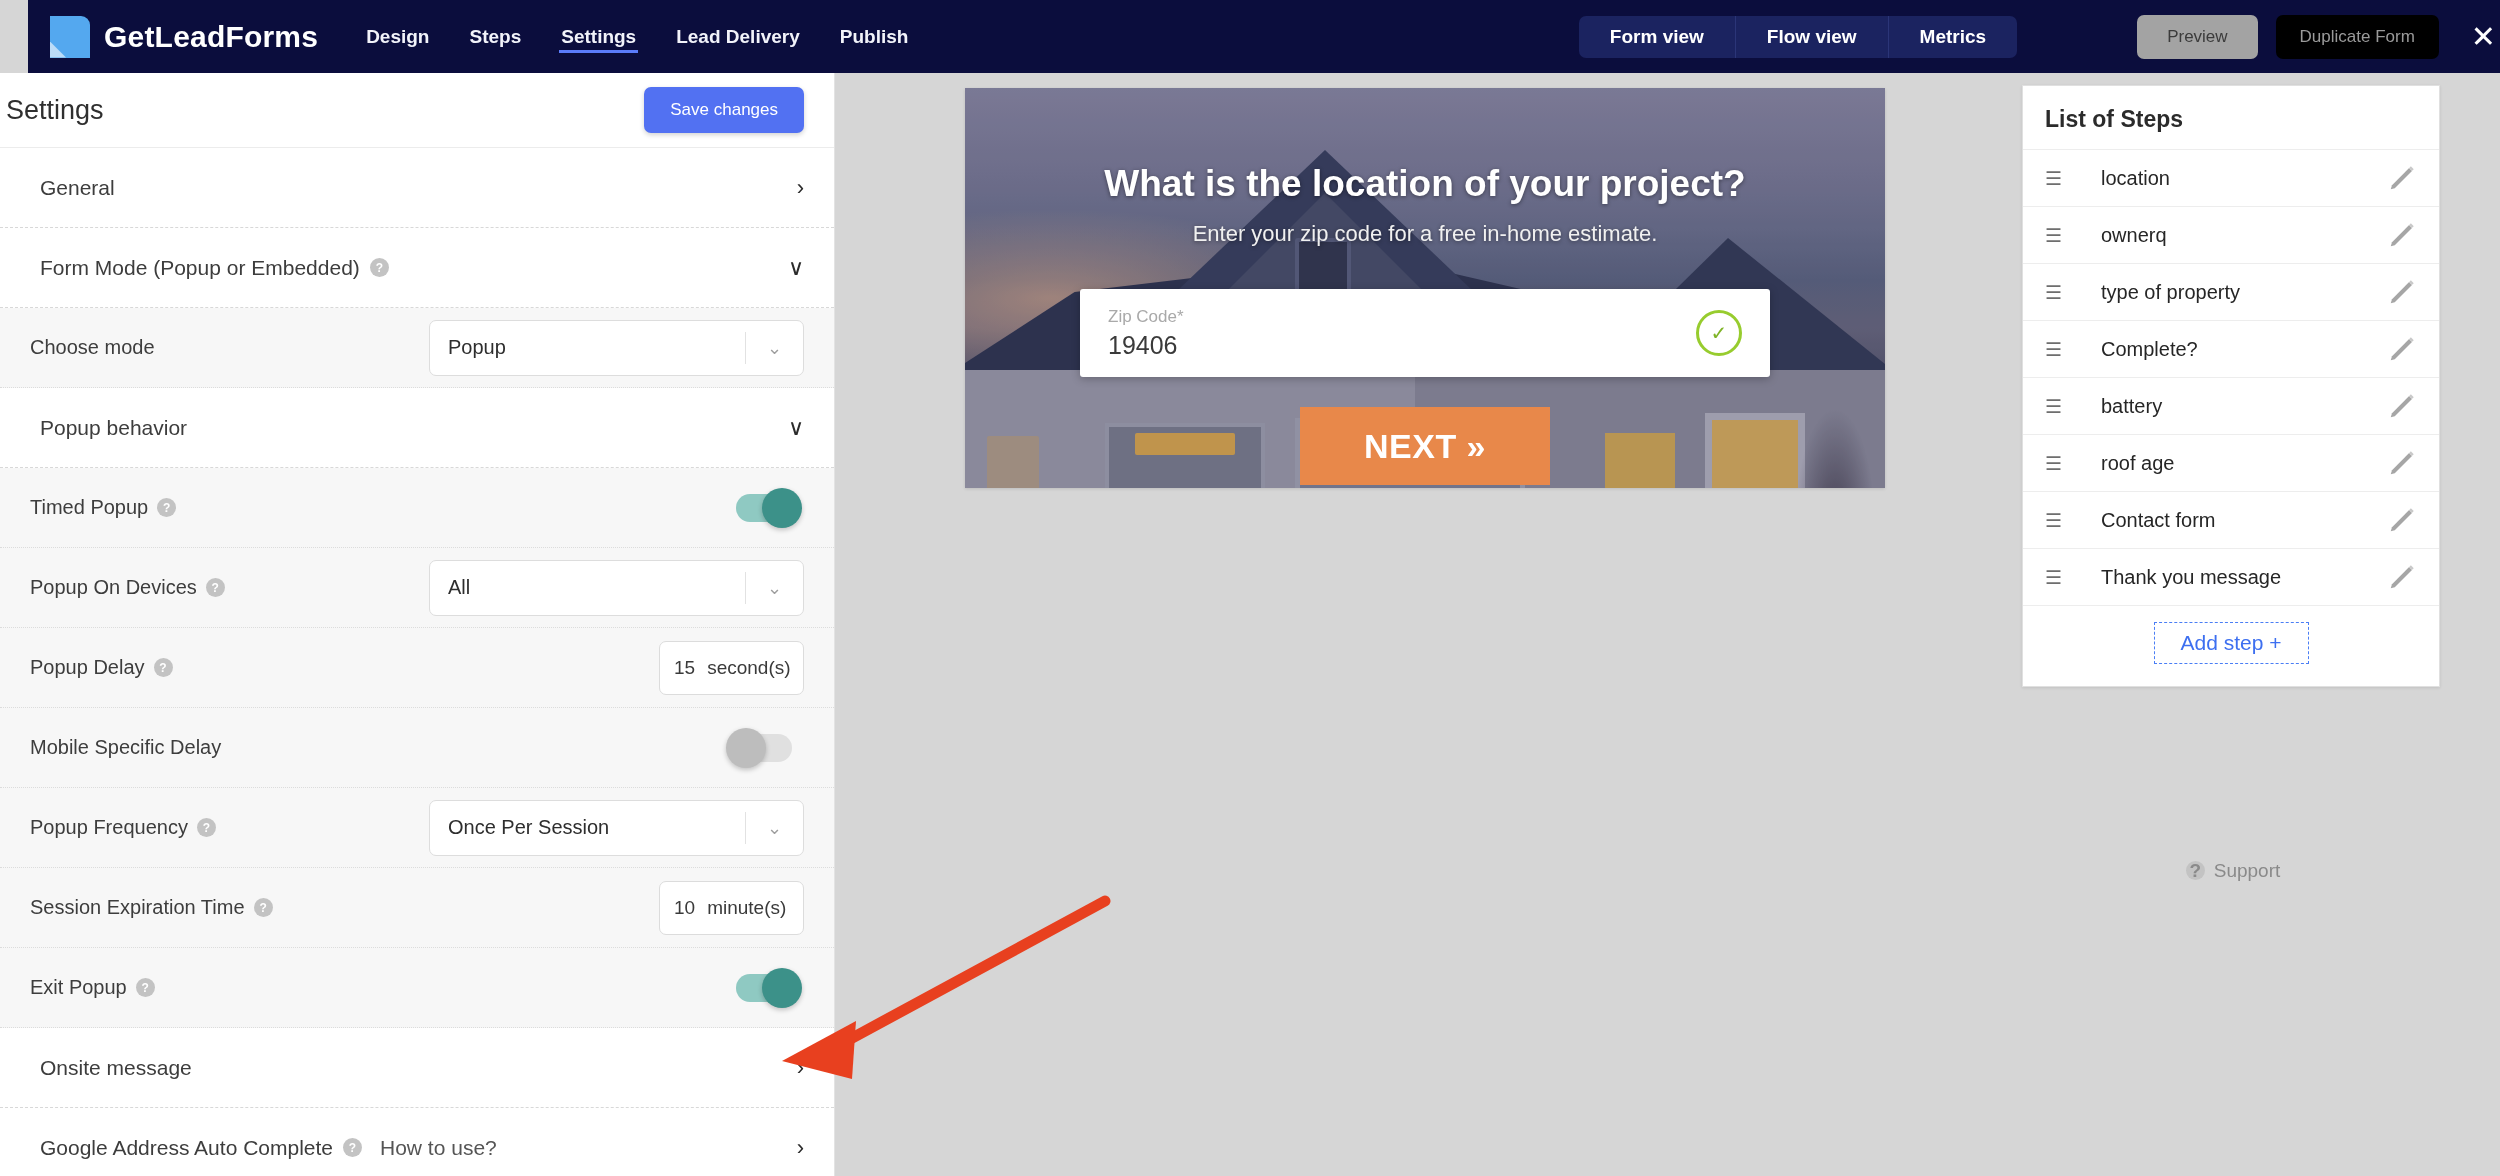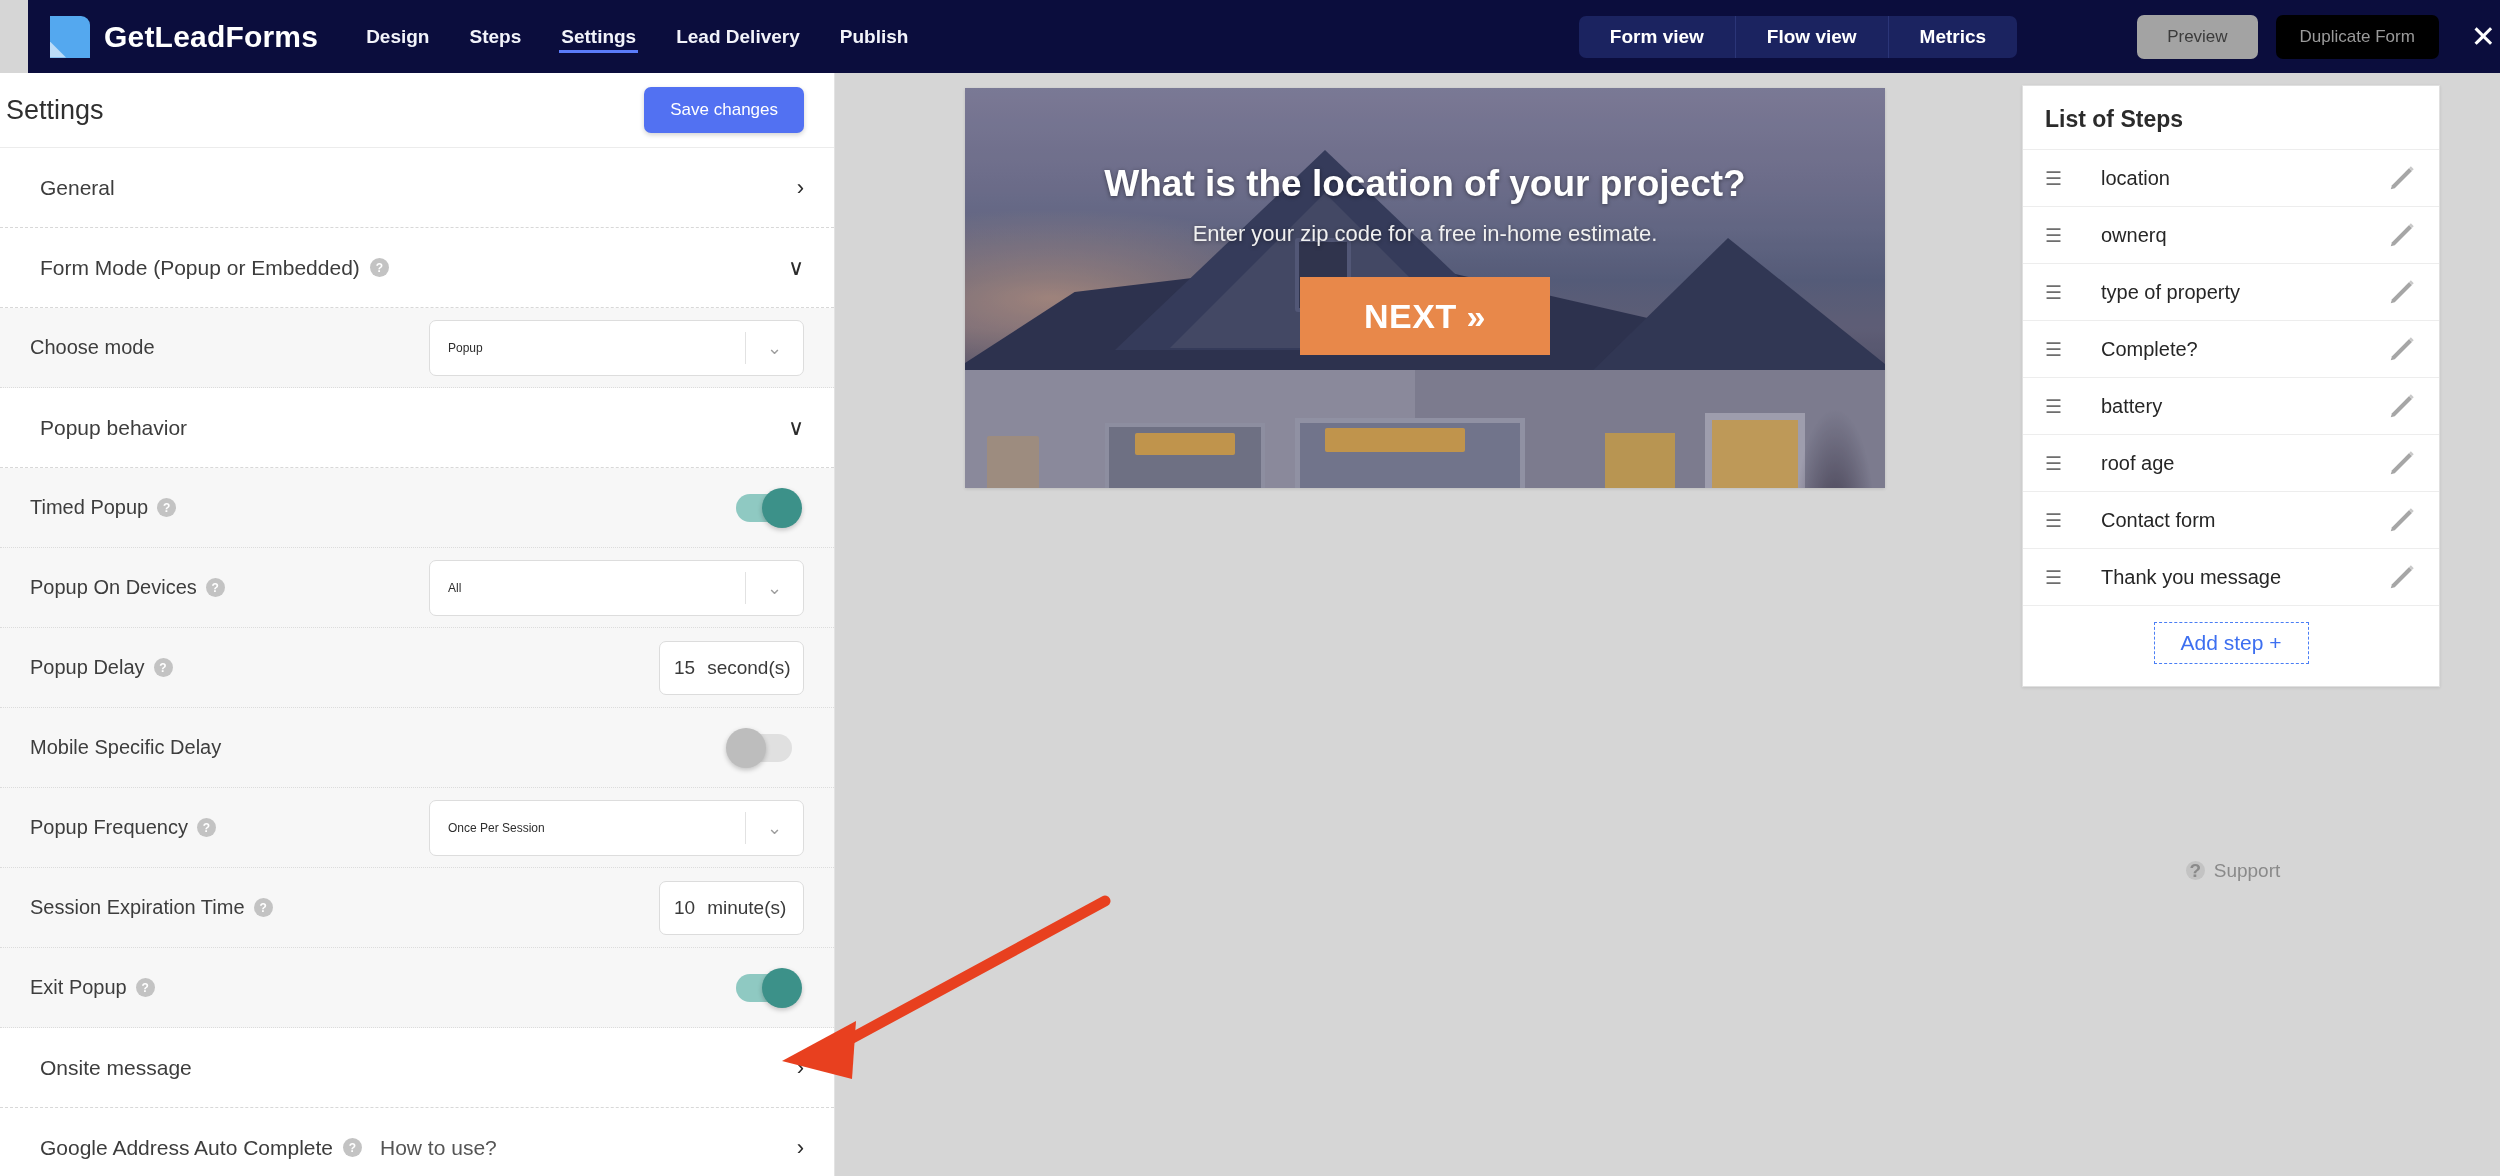--- a/index.html
+++ b/index.html
@@ -85,21 +85,21 @@
   .row{
     background:#f7f7f7;height:80px;display:flex;align-items:center;justify-content:space-between;
     padding:0 30px 0 30px;border-bottom:1px dotted #dcdcdc;
   }
   .row-label{font-size:20px;color:#3d3d3d;display:flex;align-items:center;gap:9px;}
 
   .select{
     width:375px;height:56px;background:#fff;border:1px solid #dddddd;border-radius:7px;
     display:flex;align-items:center;justify-content:space-between;padding:0 0 0 18px;cursor:pointer;
   }
-  .select-val{font-size:12px;color:#2e2e2e;}
+  .select-val{font-size:20px;color:#2e2e2e;}
   .select-arrow{
     width:58px;height:32px;display:flex;align-items:center;justify-content:center;
     border-left:1px solid #e2e2e2;color:#9e9e9e;font-size:18px;
   }
   .numfield{
     width:145px;height:54px;background:#fff;border:1px solid #dcdcdc;border-radius:7px;
     display:flex;align-items:center;gap:12px;padding:0 14px;cursor:text;
   }
   .numfield .n{font-size:19px;color:#3a3a3a;}
   .numfield .u{font-size:19px;color:#3a3a3a;}
@@ -370,20 +370,27 @@
     <div class="win-glow" style="left:22px;top:348px;width:52px;height:68px;opacity:.35;"></div>
     <div class="door-yellow"></div>
     <div class="win-right"></div>
 
     <div class="tree"></div>
     <div class="prev-overlay"></div>
 
     <div class="prev-content">
       <div class="prev-h1">What is the location of your project?</div>
       <div class="prev-sub">Enter your zip code for a free in-home estimate.</div>
+      <div class="zipbox">
+        <div class="zip-left">
+          <div class="zip-label">Zip Code*</div>
+          <div class="zip-val">19406</div>
+        </div>
+        <div class="zip-check">✓</div>
+      </div>
       <div class="next-btn">NEXT »</div>
     </div>
   </div>
 
   <div class="steps-panel">
     <div class="steps-head">List of Steps</div>
 
     <div class="step-row">
       <div class="drag-icon">☰</div>
       <div class="step-label">location</div>

